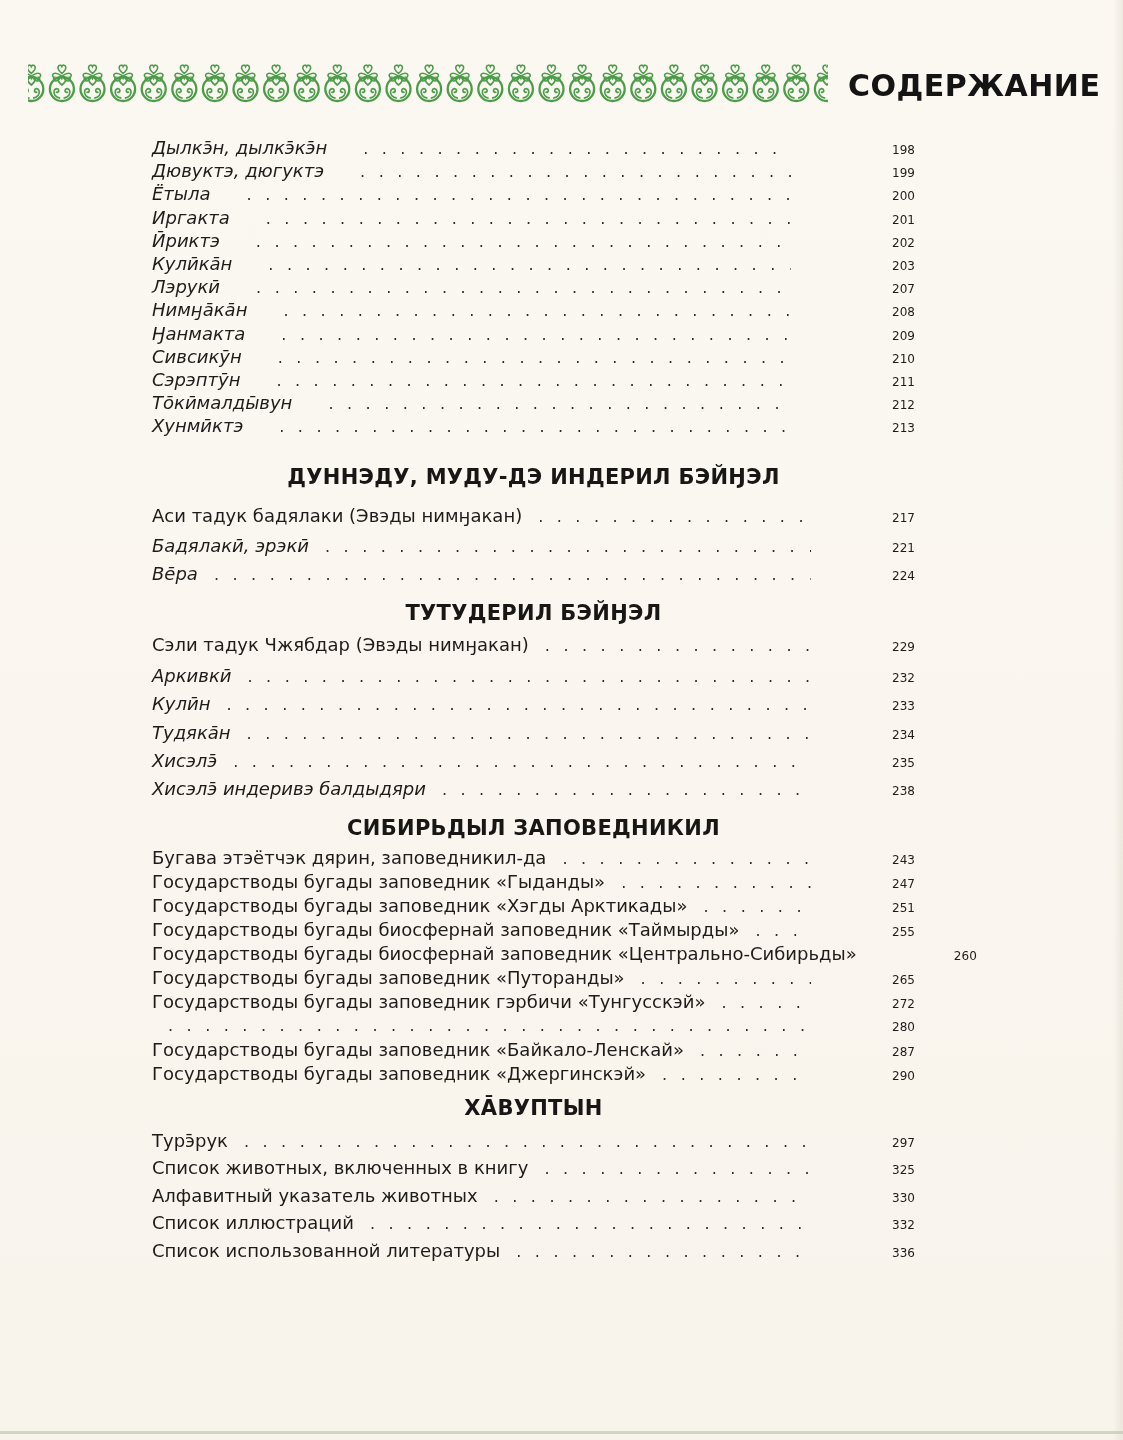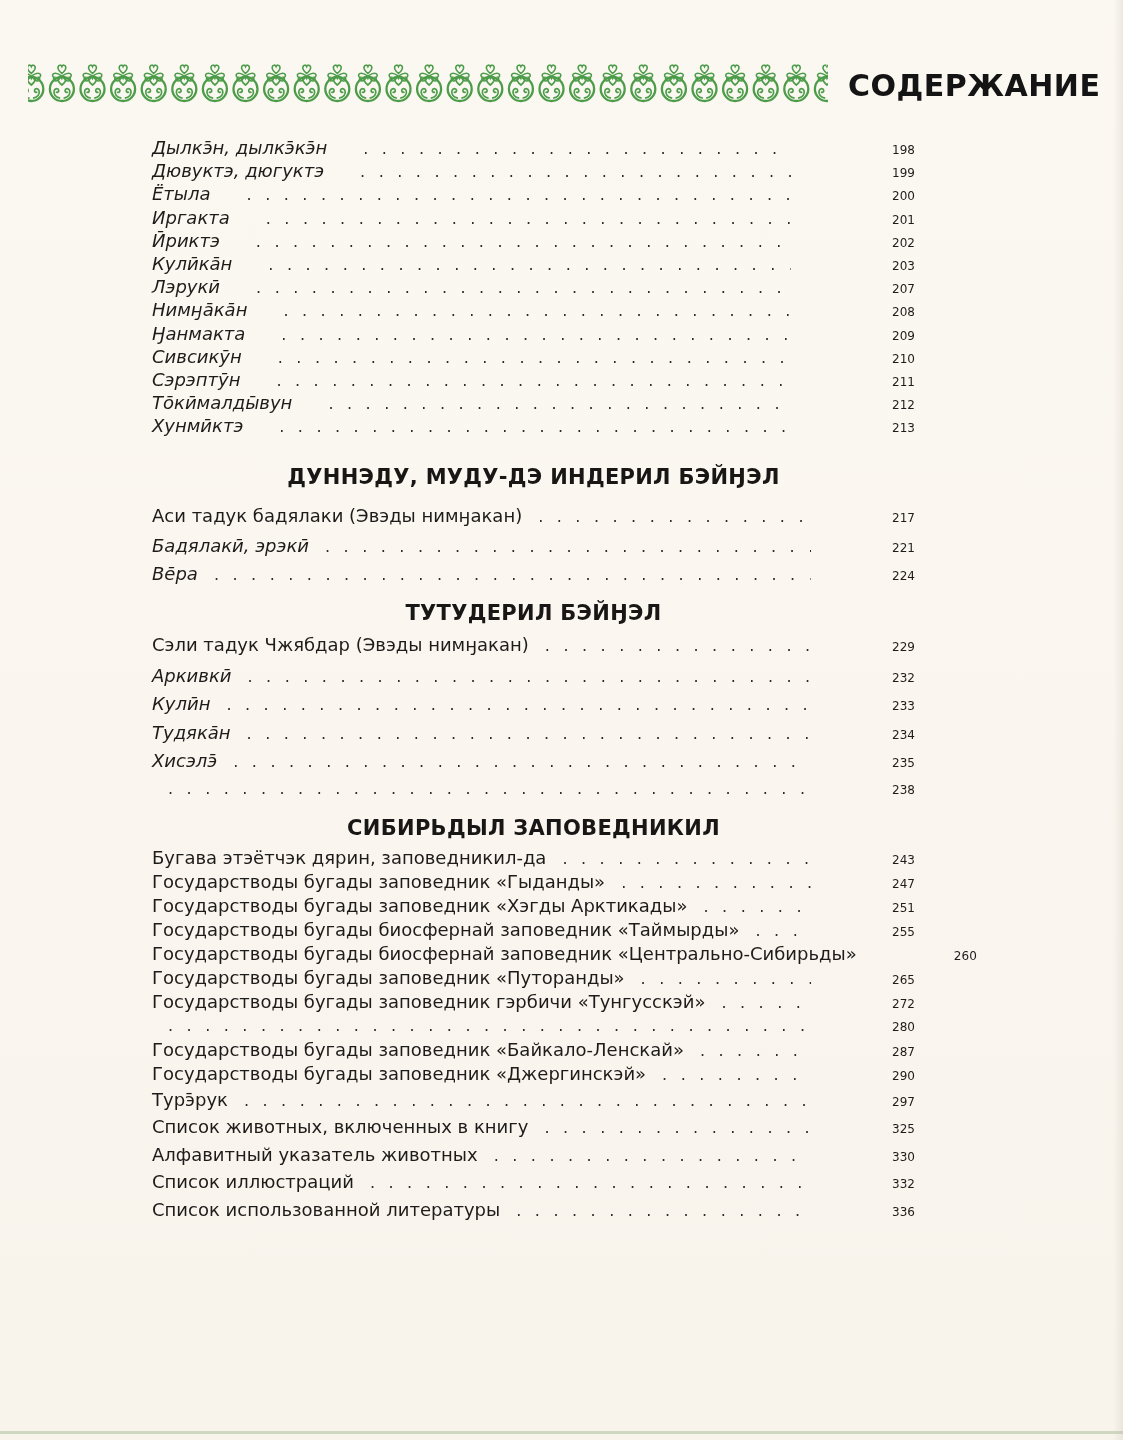--- a/index.html
+++ b/index.html
@@ -299,20 +299,21 @@
       <span class="pagenum">234</span>
     </div>
 
     <div class="row italic">
       <span class="label">Хисэлэ̄</span>
       <span class="leader">................................................................................</span>
       <span class="pagenum">235</span>
     </div>
 
     <div class="row italic">
+      <span class="label">Хисэлэ̄ индеривэ балдыдяри</span>
       <span class="leader">................................................................................</span>
       <span class="pagenum">238</span>
     </div>
   </div>
     </section>
 
     <section class="sec-3">
       <h2>СИБИРЬДЫЛ ЗАПОВЕДНИКИЛ</h2>
       <div class="items">
     <div class="row regular">
@@ -370,20 +371,21 @@
 
     <div class="row regular">
       <span class="label">Государстводы бугады заповедник «Джергинскэй»</span>
       <span class="leader">................................................................................</span>
       <span class="pagenum">290</span>
     </div>
   </div>
     </section>
 
     <section class="sec-4">
+      <h2>ХА̄ВУПТЫН</h2>
       <div class="items">
     <div class="row regular">
       <span class="label">Турэ̄рук</span>
       <span class="leader">................................................................................</span>
       <span class="pagenum">297</span>
     </div>
 
     <div class="row regular">
       <span class="label">Список животных, включенных в книгу</span>
       <span class="leader">................................................................................</span>

